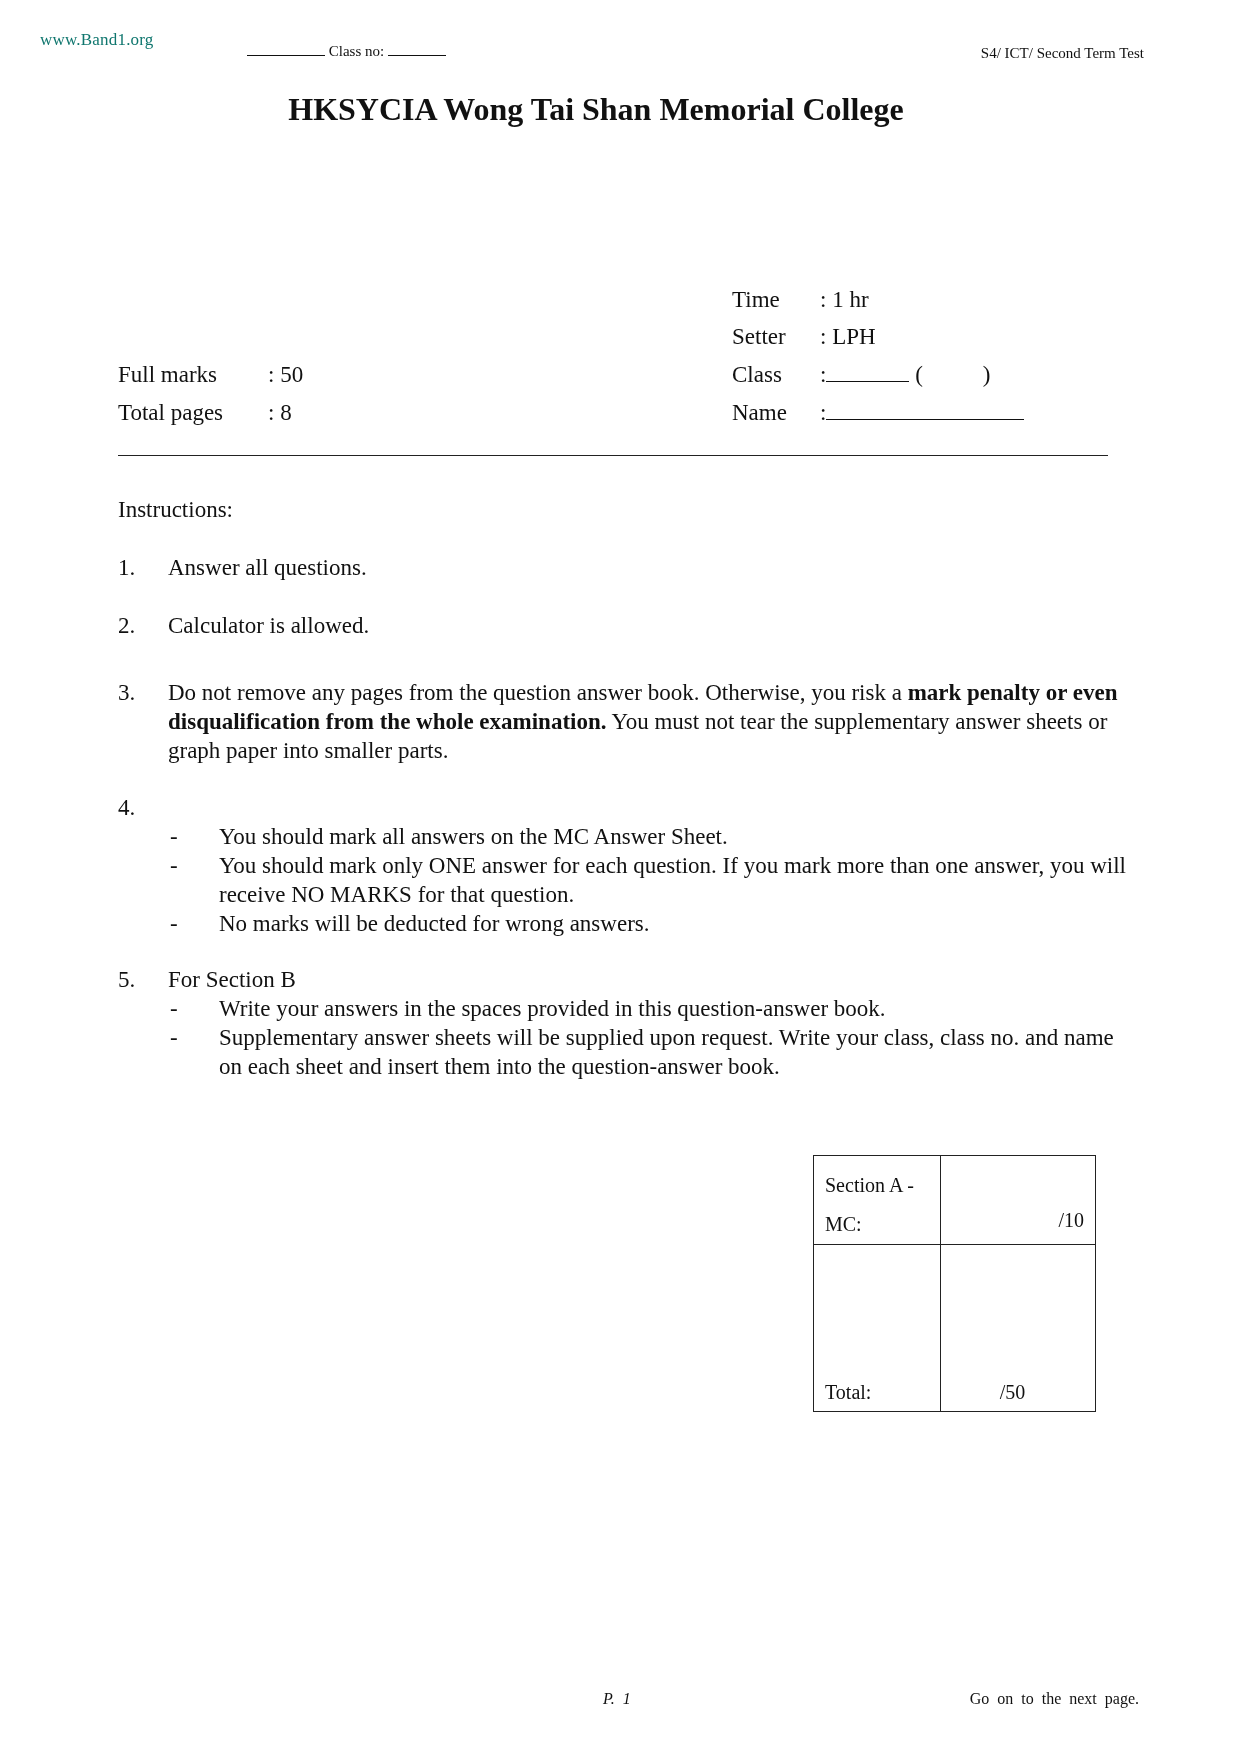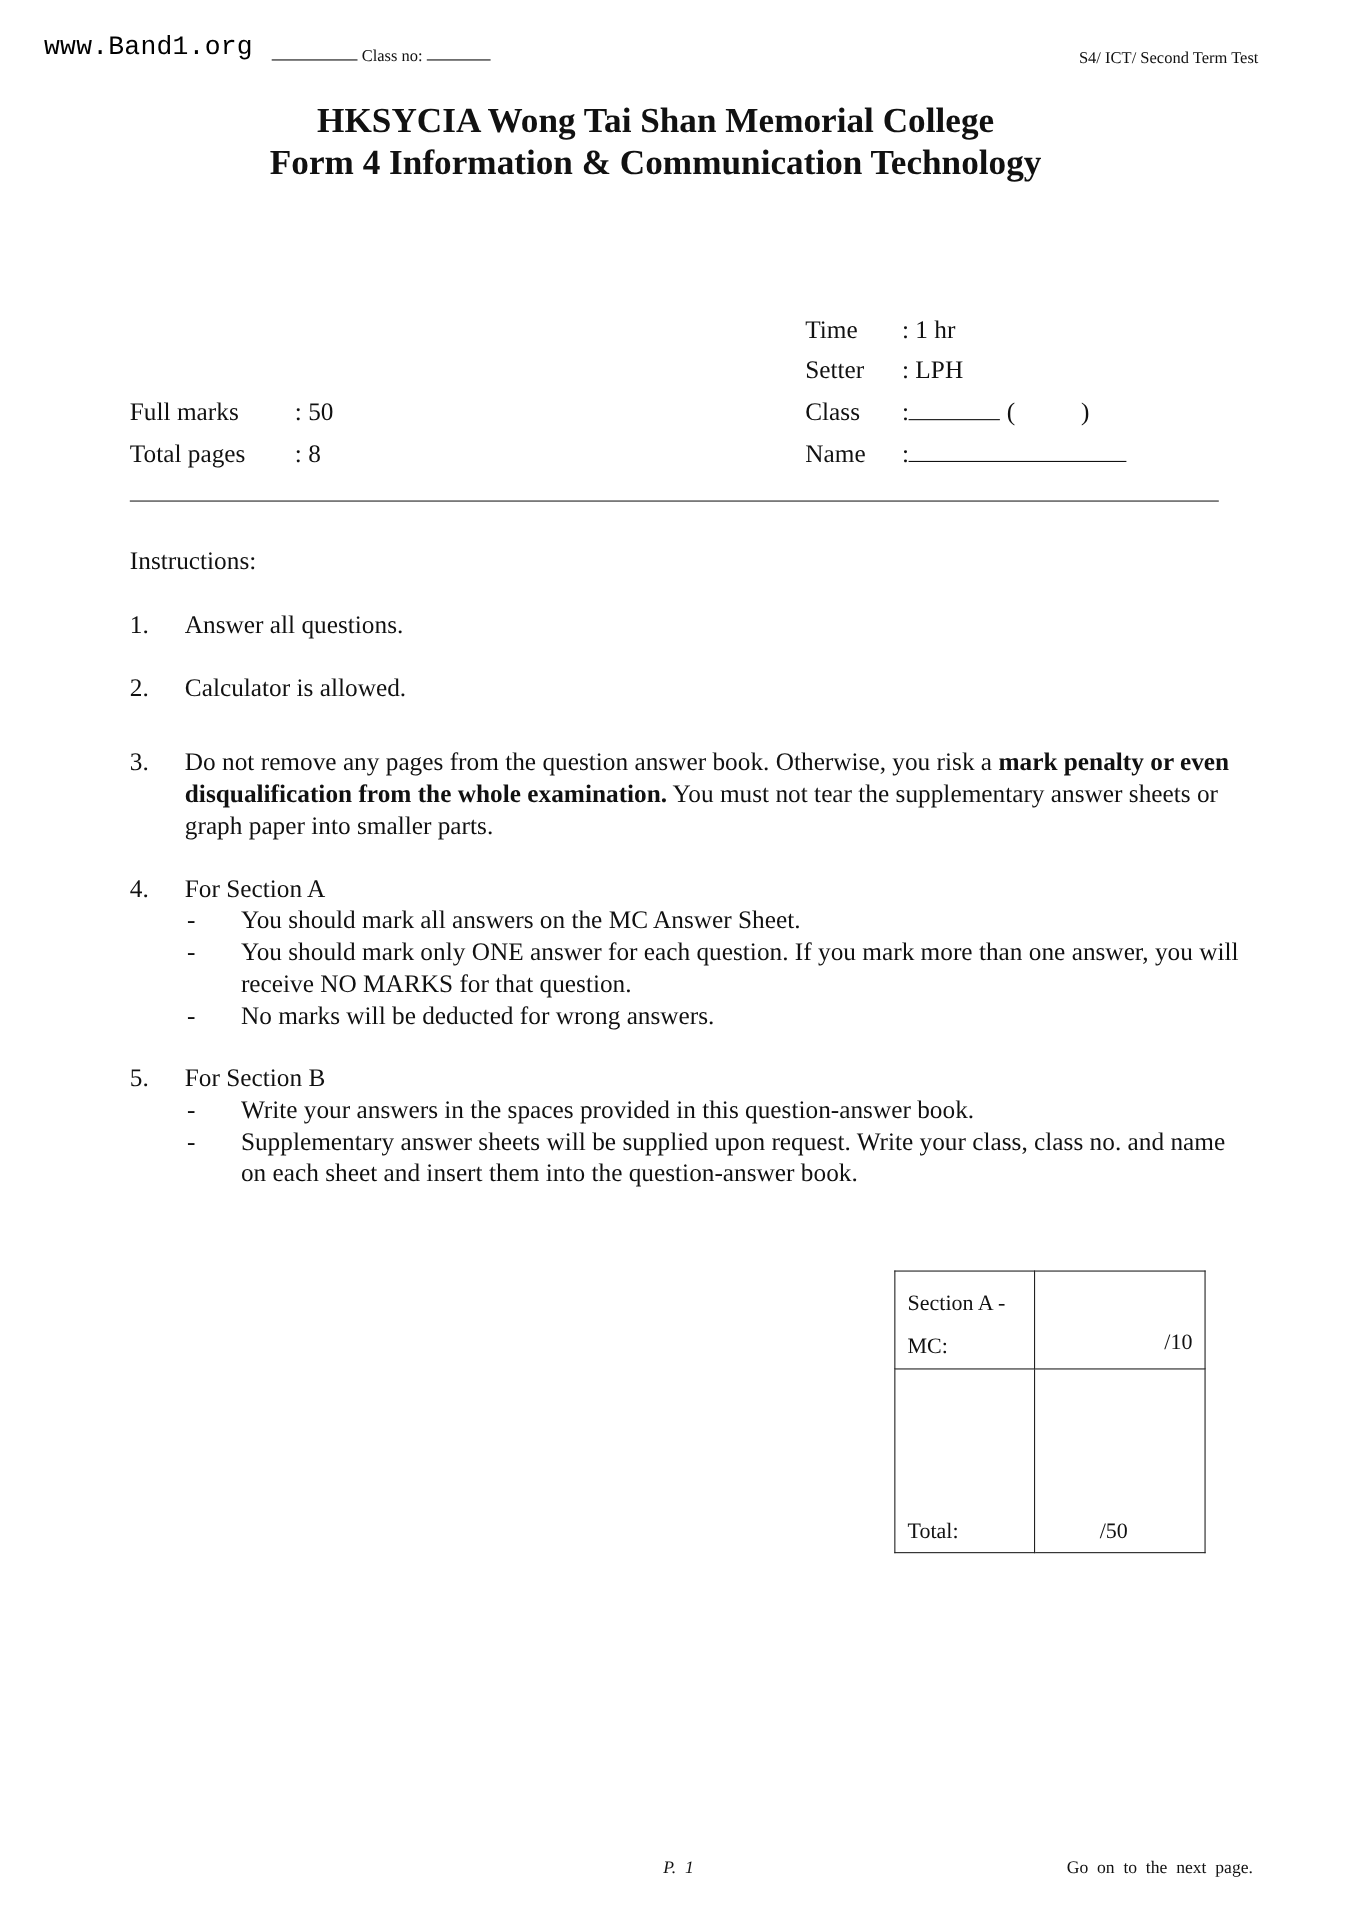--- a/index.html
+++ b/index.html
@@ -2,22 +2,22 @@
 <html><head>
   <meta charset="utf-8">
   <style>
     html, body { margin: 0; padding: 0; background: #ffffff; }
     body {
       width: 1240px; height: 1754px; position: relative; overflow: hidden;
       font-family: "Liberation Serif", "DejaVu Serif", serif; color: #111;
     }
     .abs { position: absolute; }
     .watermark {
-      left: 40px; top: 30px; font-family: Liberation Mono, monospace;
-      font-size: 24px; color: #000000; letter-spacing: 0.2px;
+      left: 40px; top: 30px; font-family: Liberation Serif, serif;
+      font-size: 17px; color: #0f766e; letter-spacing: 0.2px;
     }
     .hdr-left { left: 247px; top: 43px; font-size: 15px; }
     .hdr-right { right: 96px; top: 45px; font-size: 15px; }
     .uline { display: inline-block; border-bottom: 1px solid #111; vertical-align: baseline; }
     .title {
       left: 0; width: 1192px; top: 90px; text-align: center;
       font-weight: bold; font-size: 32px; line-height: 38px;
     }
     .info { font-size: 23px; line-height: 30px; }
     .info .lbl { display: inline-block; }
@@ -44,21 +44,20 @@
 <div class="abs watermark">www.Band1.org</div>
 <div class="abs hdr-left">
   <span class="uline" style="width:78px"></span>
   <span>Class no:</span>
   <span class="uline" style="width:58px"></span>
 </div>
 <div class="abs hdr-right">S4/ ICT/ Second Term Test</div>
 
 <div class="abs title">
   <div>HKSYCIA Wong Tai Shan Memorial College</div>
-  <div>Form 4 Information &amp; Communication Technology</div>
 </div>
 
 <div class="abs info" style="left:732px; top:285px;">
   <span class="lbl" style="width:88px">Time</span><span>: 1 hr</span>
 </div>
 <div class="abs info" style="left:732px; top:322px;">
   <span class="lbl" style="width:88px">Setter</span><span>: LPH</span>
 </div>
 <div class="abs info" style="left:732px; top:360px;">
   <span class="lbl" style="width:88px">Class</span><span>:</span><span class="uline" style="width:83px"></span>
@@ -87,21 +86,20 @@
   <span class="num">2.</span>
   <span class="txt">Calculator is allowed.</span>
 </div>
 <div class="abs item" style="left:0; top:678px; width:1240px;">
   <span class="num">3.</span>
   <span class="txt" style="width:960px"><span>Do not remove any pages from the question answer book. Otherwise, you risk a </span><b>mark penalty or even disqualification from the whole examination.</b><span> You must not tear the supplementary answer sheets or graph paper into smaller parts.</span></span>
 </div>
 
 <div class="abs item" style="left:0; top:793px; width:1240px; height:150px;">
   <span class="num">4.</span>
-  <span class="txt">For Section A</span>
   <span class="dash" style="top:29px">-</span>
   <span class="sub" style="top:29px">You should mark all answers on the MC Answer Sheet.</span>
   <span class="dash" style="top:58px">-</span>
   <span class="sub" style="top:58px">You should mark only ONE answer for each question. If you mark more than one answer, you will receive NO MARKS for that question.</span>
   <span class="dash" style="top:116px">-</span>
   <span class="sub" style="top:116px">No marks will be deducted for wrong answers.</span>
 </div>
 
 <div class="abs item" style="left:0; top:965px; width:1240px; height:120px;">
   <span class="num">5.</span>

